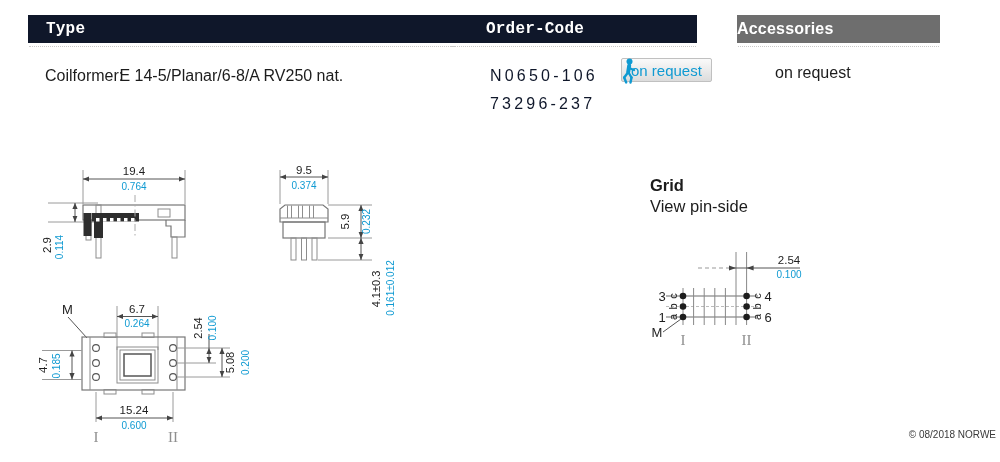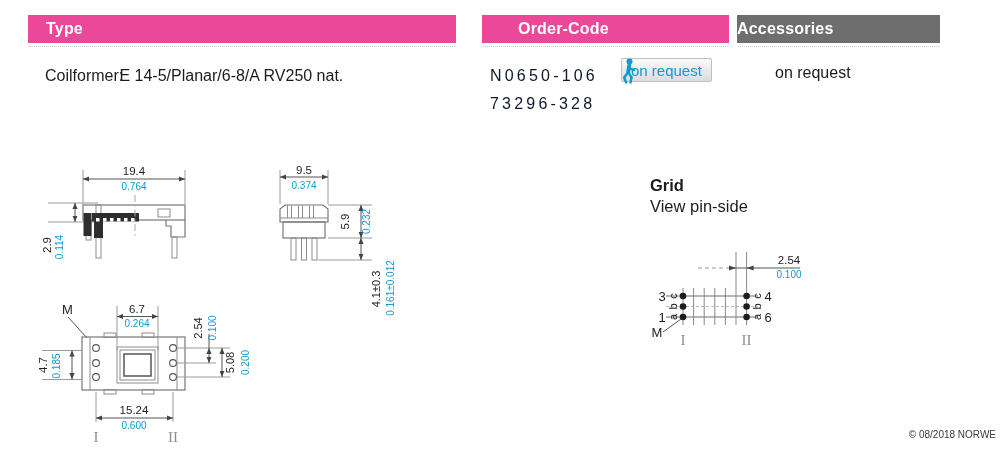--- a/index.html
+++ b/index.html
@@ -1,21 +1,21 @@
 <!DOCTYPE html>
 <html><head>
 <meta charset="utf-8">
 <style>
   html,body{margin:0;padding:0;background:#fff;}
   .page{position:relative;width:1000px;height:462px;background:#fff;overflow:hidden;
         font-family:"Liberation Sans",sans-serif;color:#1c1c1c;}
   .bar{position:absolute;top:15px;height:28px;display:flex;align-items:center;
        color:#fff;font-size:16px;font-weight:bold;letter-spacing:.2px;}
   .bar::after{content:"";position:absolute;left:1px;right:1px;bottom:-4px;border-bottom:1px dotted #c9c9c9;}
-  .bar-dark{background:#ec4899;}
+  .bar-dark{background:#0f172a;font-family:Liberation Mono, monospace;}
   .bar-gray{background:#6e6e6e;}
   .bodytext{font-size:16px;line-height:27px;}
   .typeblock{position:absolute;left:45px;top:62px;}
   .typeblock .lab{display:inline-block;width:70px;}
   .codes{position:absolute;left:490px;top:62px;font-size:16px;line-height:27.5px;letter-spacing:3.2px;color:#0f172a;}
   .badgewrap{position:absolute;left:620px;top:58px;display:flex;align-items:center;}
   .badge{margin-left:1px;height:22px;display:flex;align-items:center;padding:0 9px;
          background:linear-gradient(#fafafa,#dcdcdc);border:1px solid #c0c0c0;border-radius:2px;
          color:#0f9ad2;font-size:15px;cursor:pointer;}
   .accval{position:absolute;left:775px;top:64px;font-size:16px;}
@@ -47,37 +47,37 @@
       </marker>
       <marker id="mB" orient="auto" markerWidth="8" markerHeight="6" refX="0.5" refY="3">
         <path d="M6.5,0.4 L0.5,3 L6.5,5.6 Z" fill="#444"></path>
       </marker>
     </defs>
   </svg>
 
   <div class="bar bar-dark" style="left:28px;width:410px;padding-left:18px;">
     <span>Type</span>
   </div>
-  <div class="bar bar-dark" style="left:482px;width:247px;padding-left:36px;box-sizing:border-box;">
+  <div class="bar bar-dark" style="left:450px;width:247px;padding-left:36px;box-sizing:border-box;">
     <span>Order-Code</span>
   </div>
   <div class="bar bar-gray" style="left:737px;width:203px;box-sizing:border-box;">
     <span>Accessories</span>
   </div>
 
   <div class="typeblock bodytext">
     <div>
       <span class="lab">Coilformer:</span>
       <span>E 14-5/Planar/6-8/A RV250 nat.</span>
     </div>
   </div>
 
   <div class="codes">
     <div>N0650-106</div>
-    <div>73296-328</div>
+    <div>73296-237</div>
   </div>
 
   <div class="badgewrap">
     <svg width="17" height="27" viewBox="0 0 17 27">
       <g stroke="#0f9ad2" stroke-linecap="round" fill="none">
         <circle cx="9.5" cy="4.6" r="3" fill="#0f9ad2" stroke="none"></circle>
         <line x1="9.2" y1="8.5" x2="8.2" y2="15" stroke-width="4"></line>
         <line x1="9" y1="11" x2="14" y2="13" stroke-width="2.4"></line>
         <line x1="8.2" y1="15" x2="11.5" y2="20.5" stroke-width="2.4"></line>
         <line x1="11.5" y1="20.5" x2="10.5" y2="25.5" stroke-width="2.4"></line>

